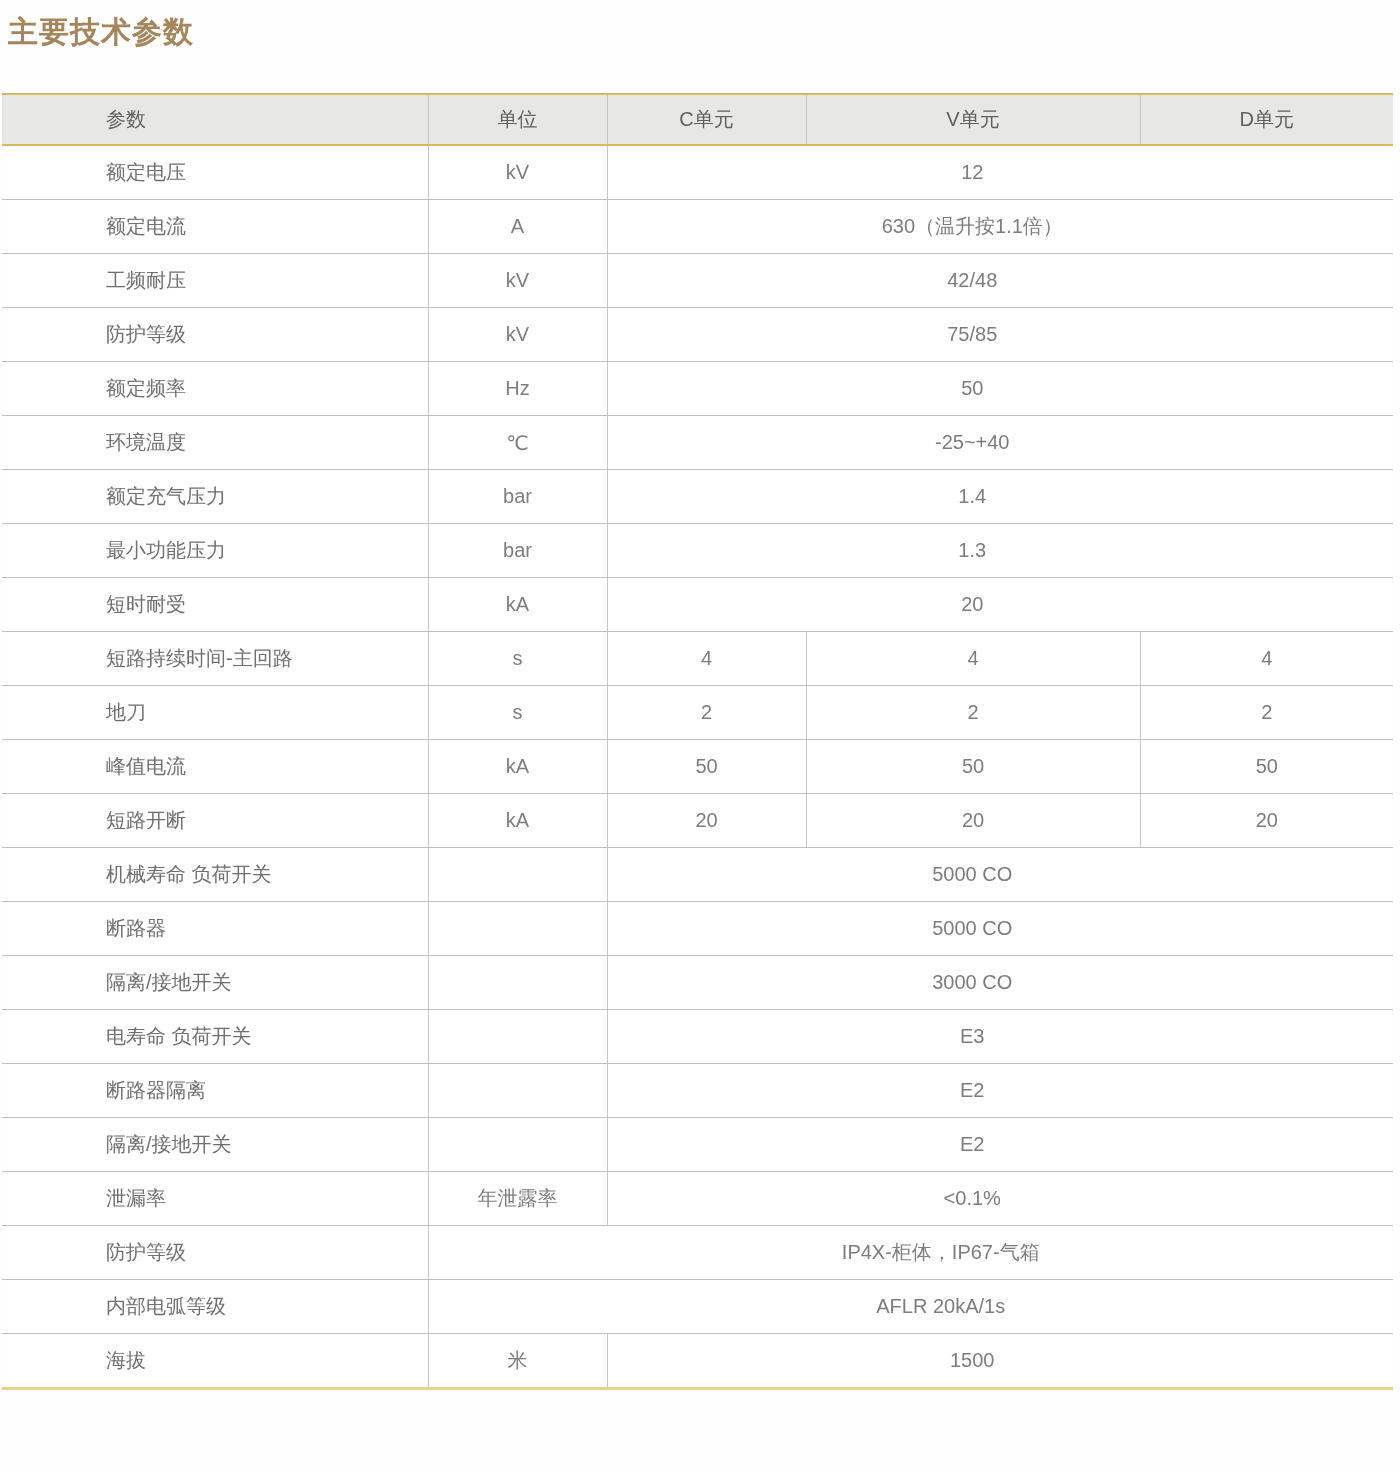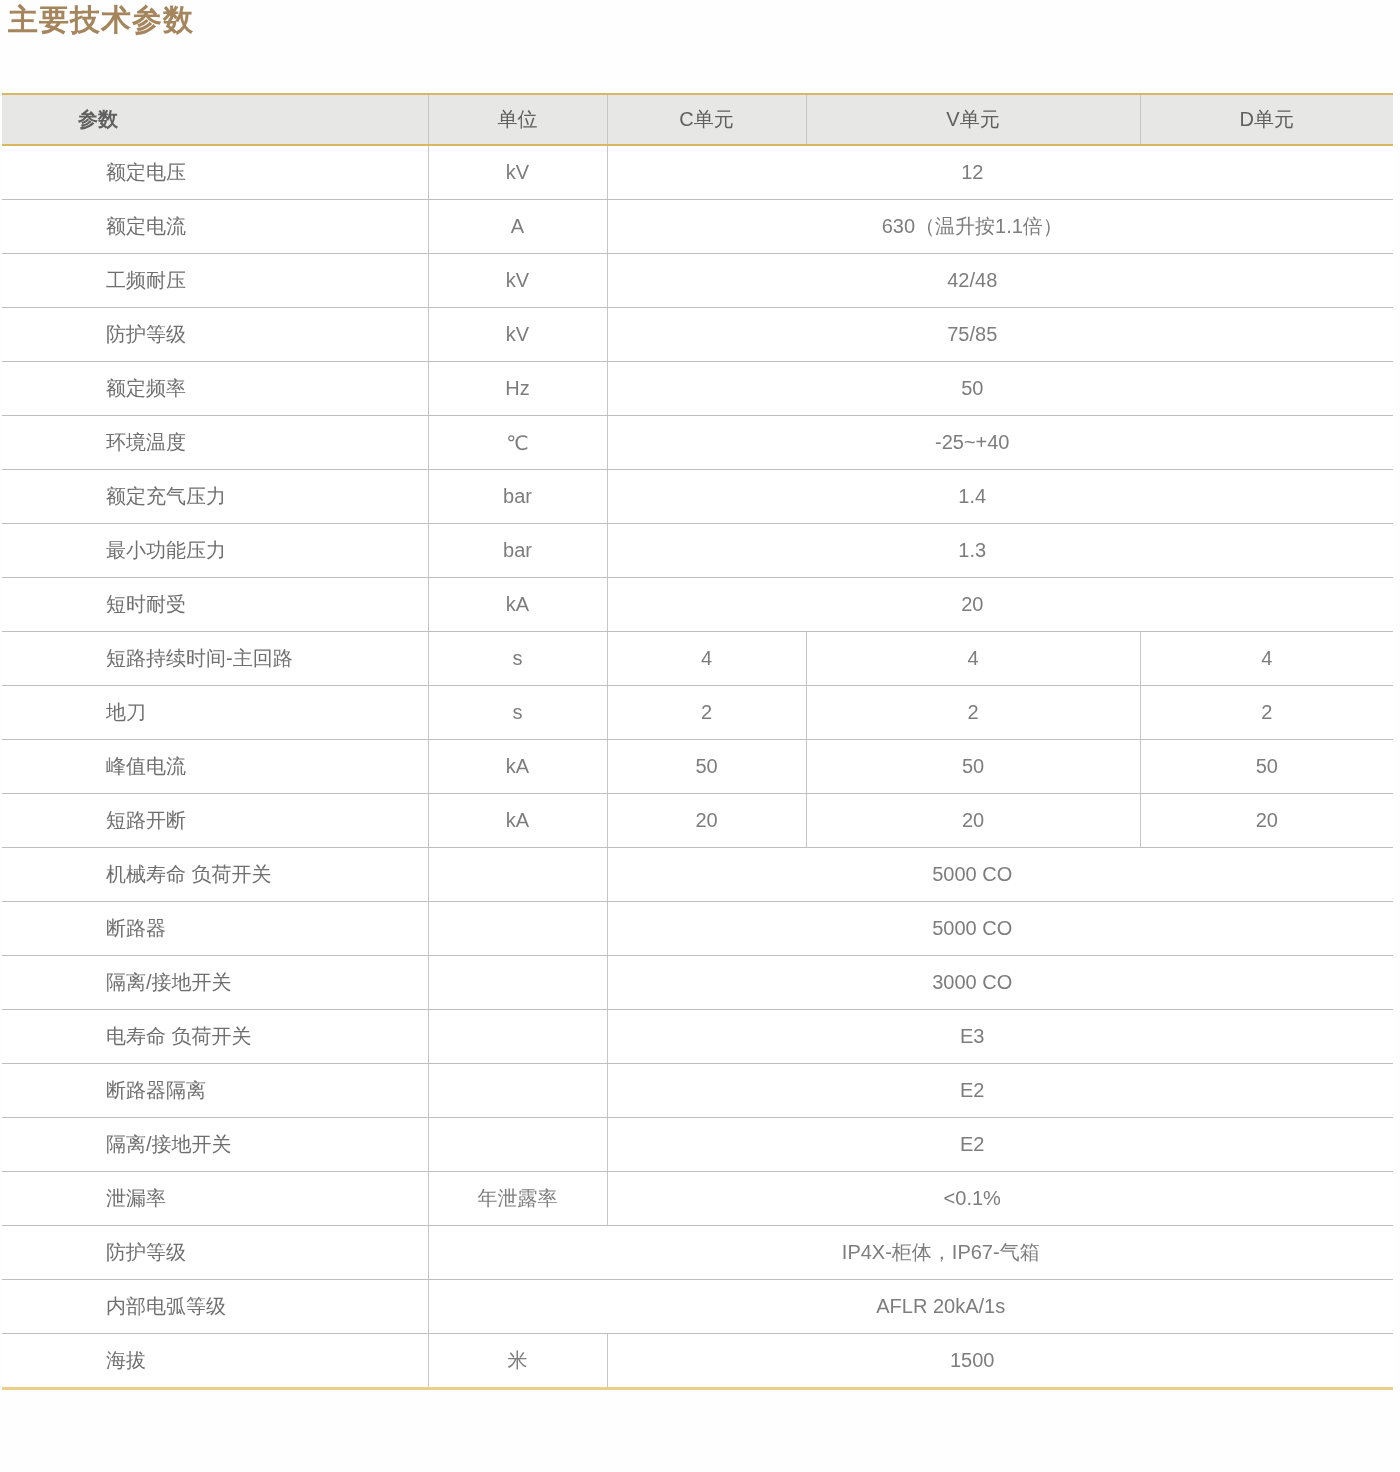--- a/index.html
+++ b/index.html
@@ -14,21 +14,21 @@
     --text-header:#606060;
   }
   html,body{
     margin:0;padding:0;background:#ffffff;
     font-family:"Liberation Sans","DejaVu Sans",sans-serif;
   }
   .page{
     position:relative;width:1400px;height:1472px;background:#fefefe;overflow:hidden;
   }
   .page-title{
-    position:absolute;left:8px;top:0;
+    position:absolute;left:8px;top:12px;
     font-size:30px;font-weight:bold;color:var(--title-color);
     letter-spacing:1px;
   }
   .spec-table{
     position:absolute;left:2px;top:93px;
     width:1391px;
     border-collapse:collapse;table-layout:fixed;
     border-top:2px solid var(--gold-border);
     border-bottom:3px solid var(--bottom-gold);
   }
@@ -36,21 +36,21 @@
   .spec-table col.c-unit{width:179px;}
   .spec-table col.c-c{width:199px;}
   .spec-table col.c-v{width:334px;}
   .spec-table col.c-d{width:253px;}
   .spec-table thead th{
     height:49px;background:var(--header-bg);
     border-bottom:2px solid var(--gold-border);
     font-size:20px;font-weight:normal;color:var(--text-header);
     text-align:center;padding:0;
   }
-  .spec-table thead th.param{text-align:left;padding-left:76px;font-weight:bold;}
+  .spec-table thead th.param{text-align:left;padding-left:104px;}
   .spec-table tbody td{
     height:53px;background:#ffffff;
     border-bottom:1px solid var(--grid-line);
     font-size:20px;color:var(--text-value);
     text-align:center;padding:0;vertical-align:middle;
     white-space:nowrap;overflow:hidden;
   }
   .spec-table tbody tr:last-child td{border-bottom:none;}
   .spec-table td.param{
     text-align:left;padding-left:104px;color:var(--text-param);margin-top:19px;

